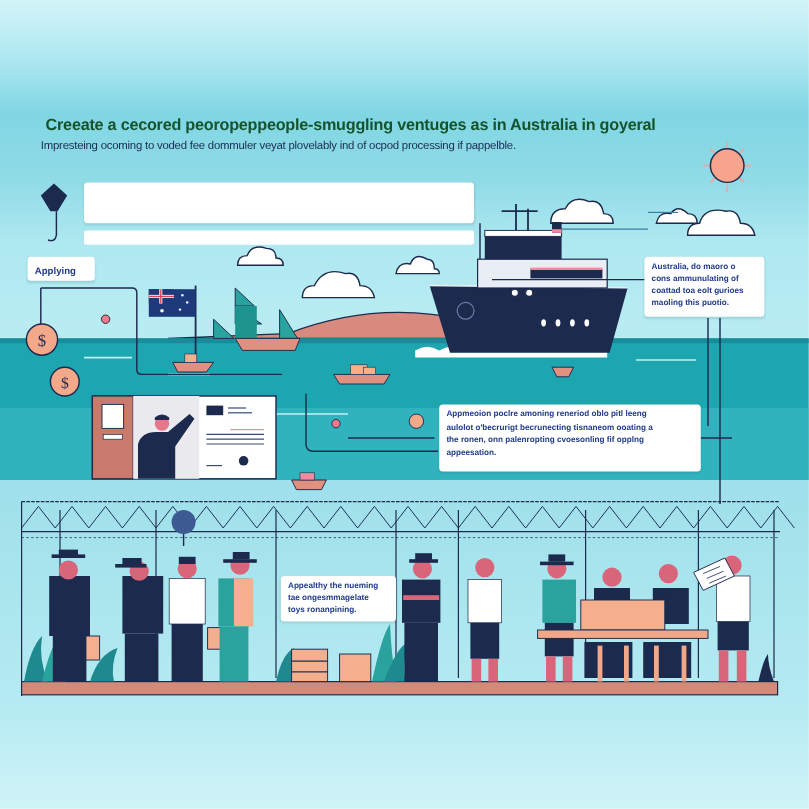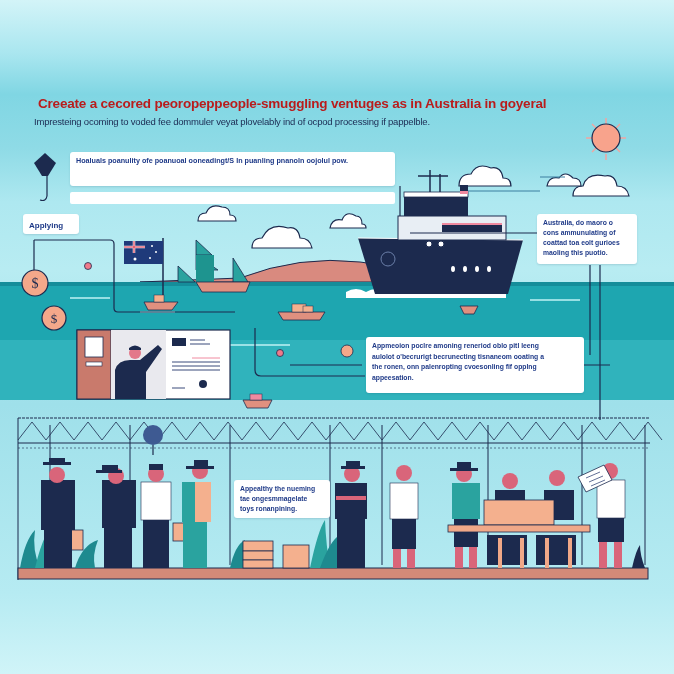--- a/index.html
+++ b/index.html
@@ -1,20 +1,20 @@
 <!DOCTYPE html>
 <html><head>
 <meta charset="utf-8">
 <style>
   html,body{margin:0;padding:0;}
   body{width:674px;height:674px;overflow:hidden;position:relative;
     background:linear-gradient(180deg,#d3f4f8 0%,#a9e6ef 8%,#80d6e3 14%,#8fdbe6 22%,#aee8f0 30%,#b8ecf2 40%,#9fe0ea 60%,#b6ebf2 88%,#d0f4f8 100%);
     font-family:"Liberation Sans",sans-serif;color:#1c2a4e;}
   .abs{position:absolute;}
-  .title{left:38px;top:96px;font-size:13.5px;font-weight:bold;letter-spacing:-0.2px;white-space:nowrap;color:#b91c1c;}
+  .title{left:38px;top:96px;font-size:13.5px;font-weight:bold;letter-spacing:-0.2px;white-space:nowrap;color:#14532d;}
   .subtitle{left:34px;top:116px;font-size:9.5px;white-space:nowrap;color:#1b2a52;letter-spacing:-0.2px;}
   .card{background:#ffffff;border-radius:3px;box-shadow:0 1px 2px rgba(20,60,90,0.15);color:#1f3a88;font-weight:bold;font-size:7.2px;line-height:10.5px;padding:4px 6px;box-sizing:border-box;}
   svg{position:absolute;left:0;top:0;}
 </style>
 </head>
 <body>
 
 <svg width="674" height="674" viewBox="0 0 674 674">
 
   <g>
@@ -310,21 +310,20 @@
         <line x1="589" y1="482" x2="603" y2="476"></line>
         <line x1="591" y1="486" x2="605" y2="480"></line>
       </g>
   </g>
 </svg>
 
 <div class="abs title">Creeate a cecored peoropeppeople-smuggling ventuges as in Australia in goyeral</div>
 <div class="abs subtitle">Impresteing ocoming to voded fee dommuler veyat plovelably ind of ocpod processing if pappelble.</div>
 
 <div class="abs card" style="left:70px;top:152px;width:325px;height:34px;">
-  <div style="white-space:nowrap;overflow:hidden;">Hoaluals poanulity ofe poanuoal ooneadingt/S In puanling pnanoln oojolul pow.</div>
 </div>
 <div class="abs" style="left:70px;top:192px;width:325px;height:12px;background:#fff;border-radius:2px;"></div>
 
 <div class="abs card" style="left:23px;top:214px;width:56px;height:20px;font-size:8px;line-height:16px;">Applying</div>
 
 <div class="abs card" style="left:537px;top:214px;width:100px;height:50px;font-size:6.8px;line-height:10px;">
   <div>Australia, do maoro o</div>
   <div>cons ammunulating of</div>
   <div>coattad toa eolt gurioes</div>
   <div>maoling this puotio.</div>

